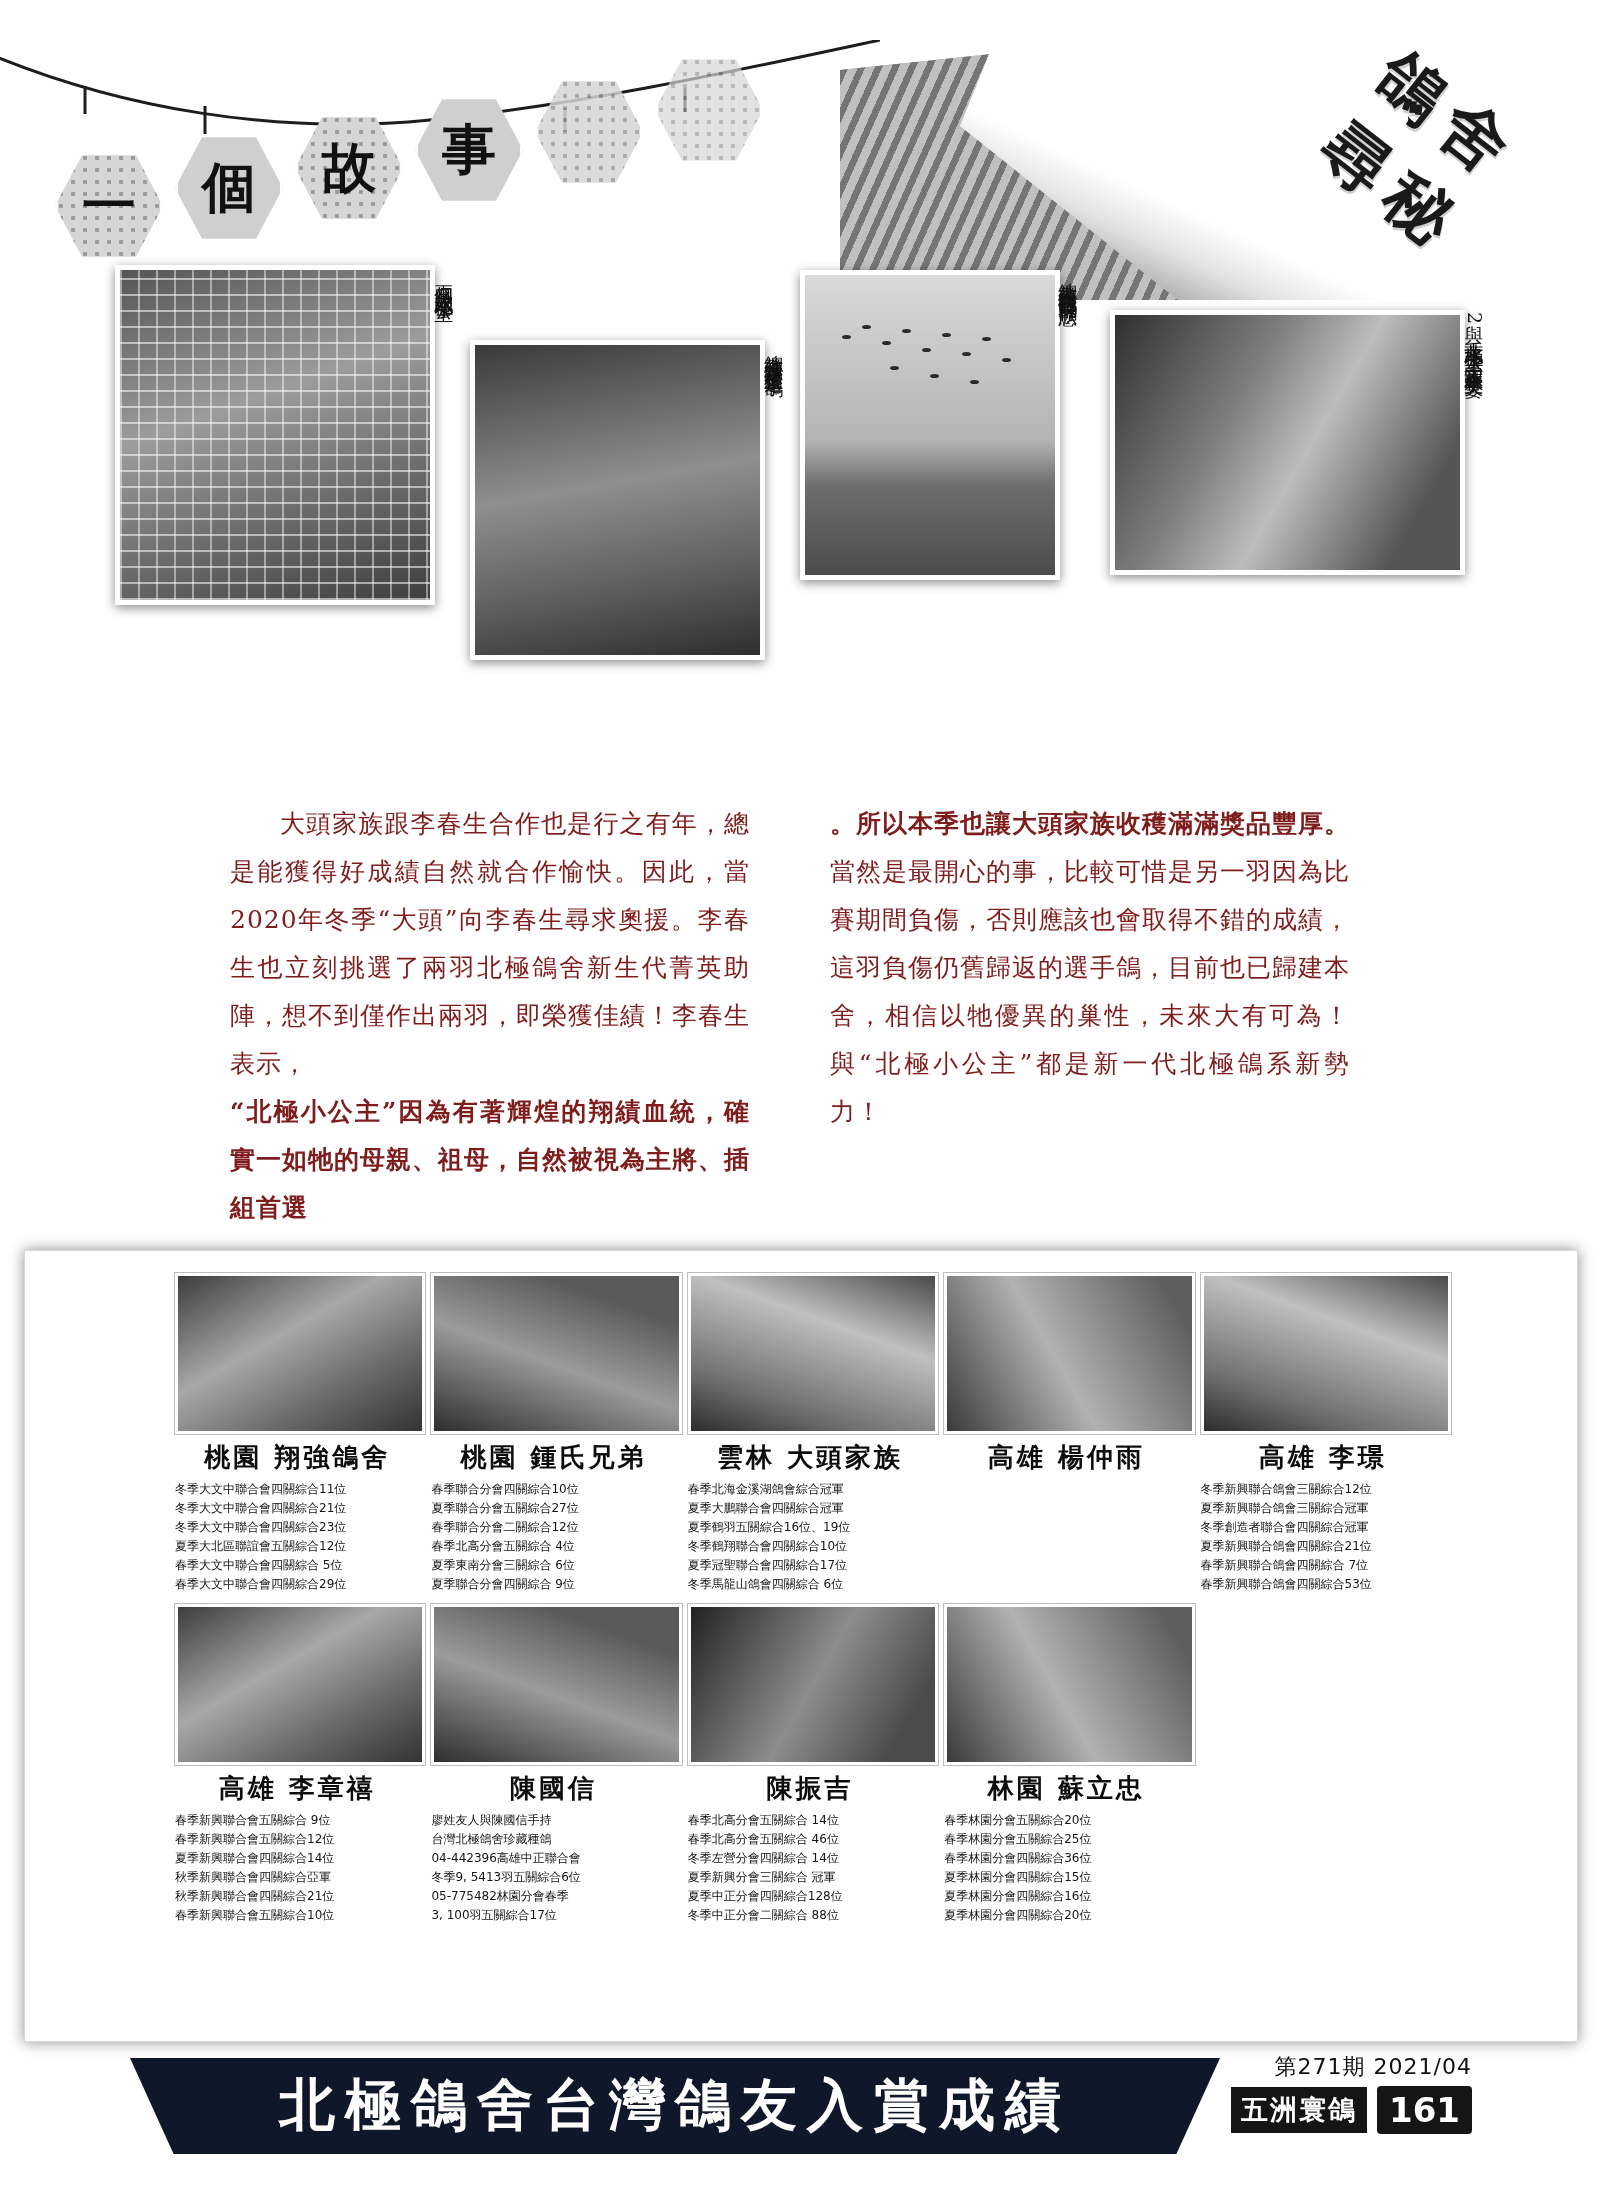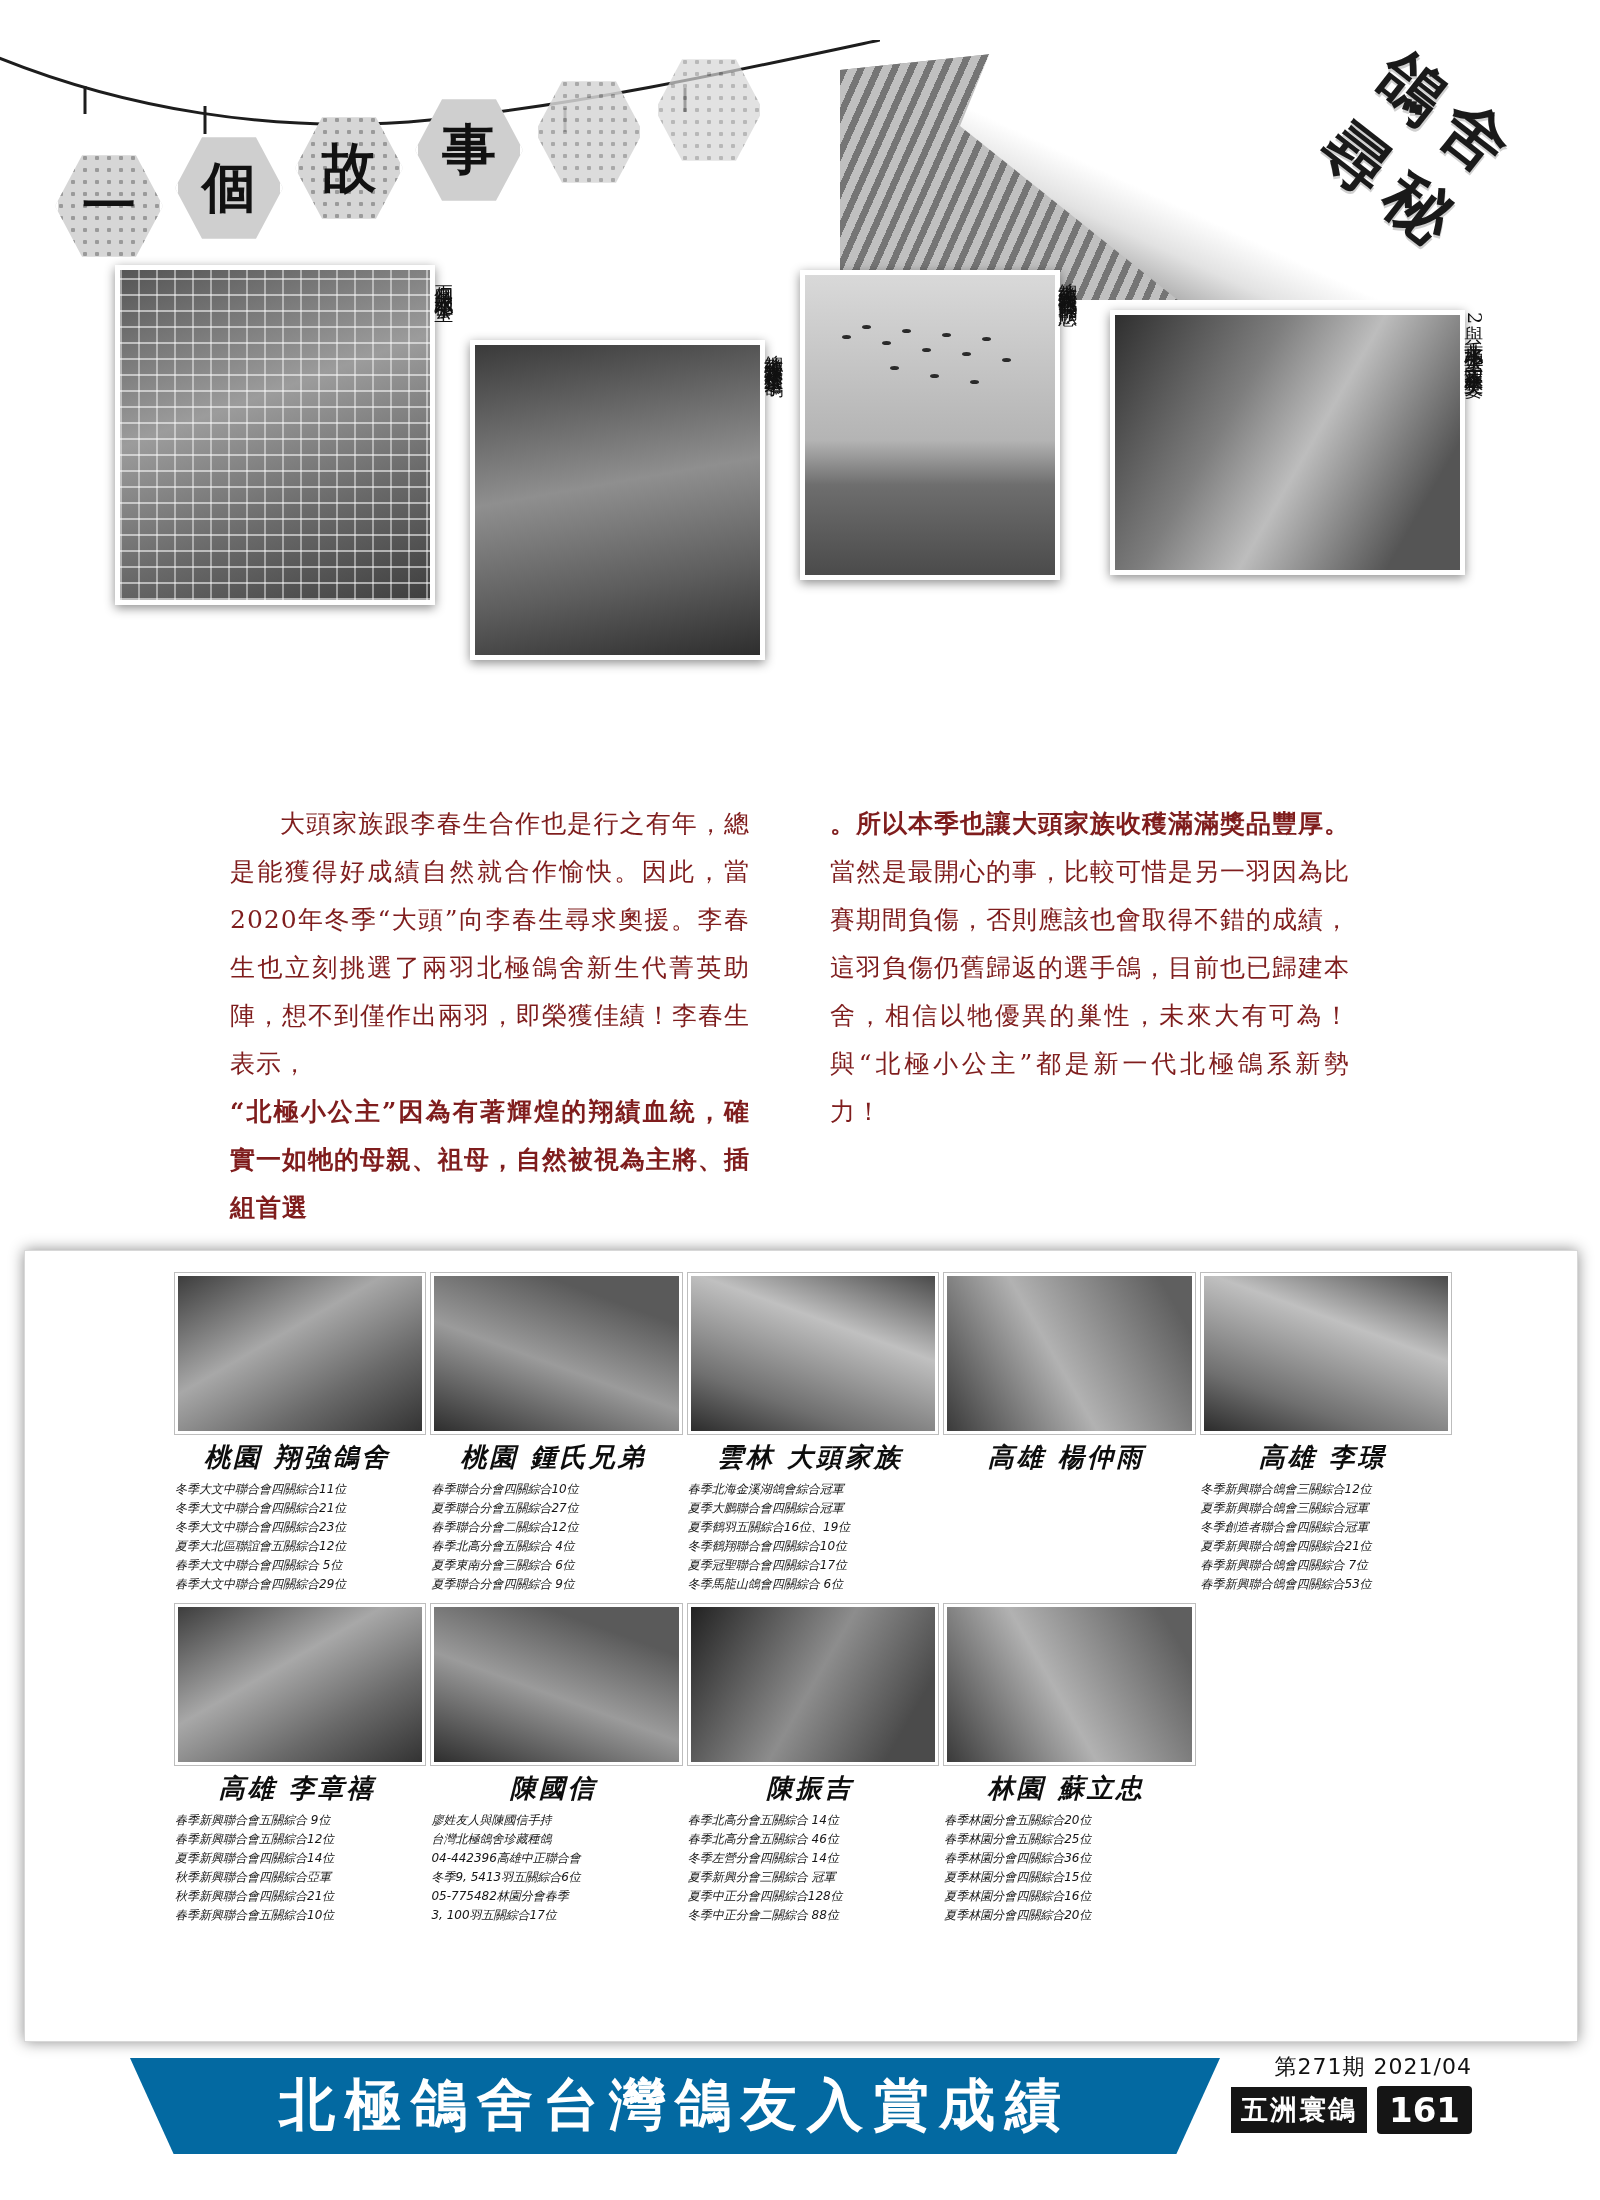--- a/index.html
+++ b/index.html
@@ -117,21 +117,21 @@
   
   .panel{
     position:absolute;left:24px;top:1250px;width:1552px;height:790px;
     background:#ffffff;box-shadow:0 0 14px rgba(0,0,0,.45);
     border:1px solid #d8d8d8;
   }
   .grid{
     position:absolute;left:150px;top:22px;width:1270px;
     display:grid;grid-template-columns:repeat(5,1fr);gap:10px 12px;
   }
-  .card{width:100%;font-style:italic;}
+  .card{width:100%;}
   .card .pic{
     width:100%;height:155px;border:3px solid #fff;outline:1px solid #bdbdbd;
     margin-bottom:6px;
   }
   .card .title{
     text-align:center;font-family:"DejaVu Serif","Liberation Serif",serif;
     font-weight:bold;font-size:26px;letter-spacing:3px;margin:2px 0 5px;
     color:#0d0d0d;
   }
   .card .lines{font-size:12px;line-height:19px;letter-spacing:0;color:#151515;
@@ -141,21 +141,21 @@
   .tex-a{background:linear-gradient(150deg,#3d3d3d,#a8a8a8 40%,#6a6a6a 70%,#333);}
   .tex-b{background:linear-gradient(20deg,#2e2e2e,#9b9b9b 45%,#5a5a5a 80%);}
   .tex-c{background:linear-gradient(200deg,#4a4a4a,#c0c0c0 35%,#6f6f6f 75%,#2c2c2c);}
   .tex-d{background:linear-gradient(120deg,#222,#8d8d8d 50%,#4b4b4b 85%);}
   .tex-e{background:linear-gradient(60deg,#3a3a3a,#b2b2b2 45%,#5f5f5f 90%);}
 
   
   .footer{position:absolute;left:0;top:2030px;width:1600px;height:170px;}
   .ribbon{
     position:absolute;left:130px;top:28px;width:1090px;height:96px;
-    background:#0369a1;
+    background:#0f172a;
     clip-path:polygon(0 0,100% 0,96% 100%,4% 100%);
     display:flex;align-items:center;justify-content:center;
   }
   .ribbon span{
     color:#fff;font-family:"DejaVu Serif","Liberation Serif",serif;
     font-weight:bold;font-size:56px;letter-spacing:10px;
   }
   .issue{
     position:absolute;right:128px;top:22px;text-align:left;
     font-family:"DejaVu Sans","Liberation Sans",sans-serif;

